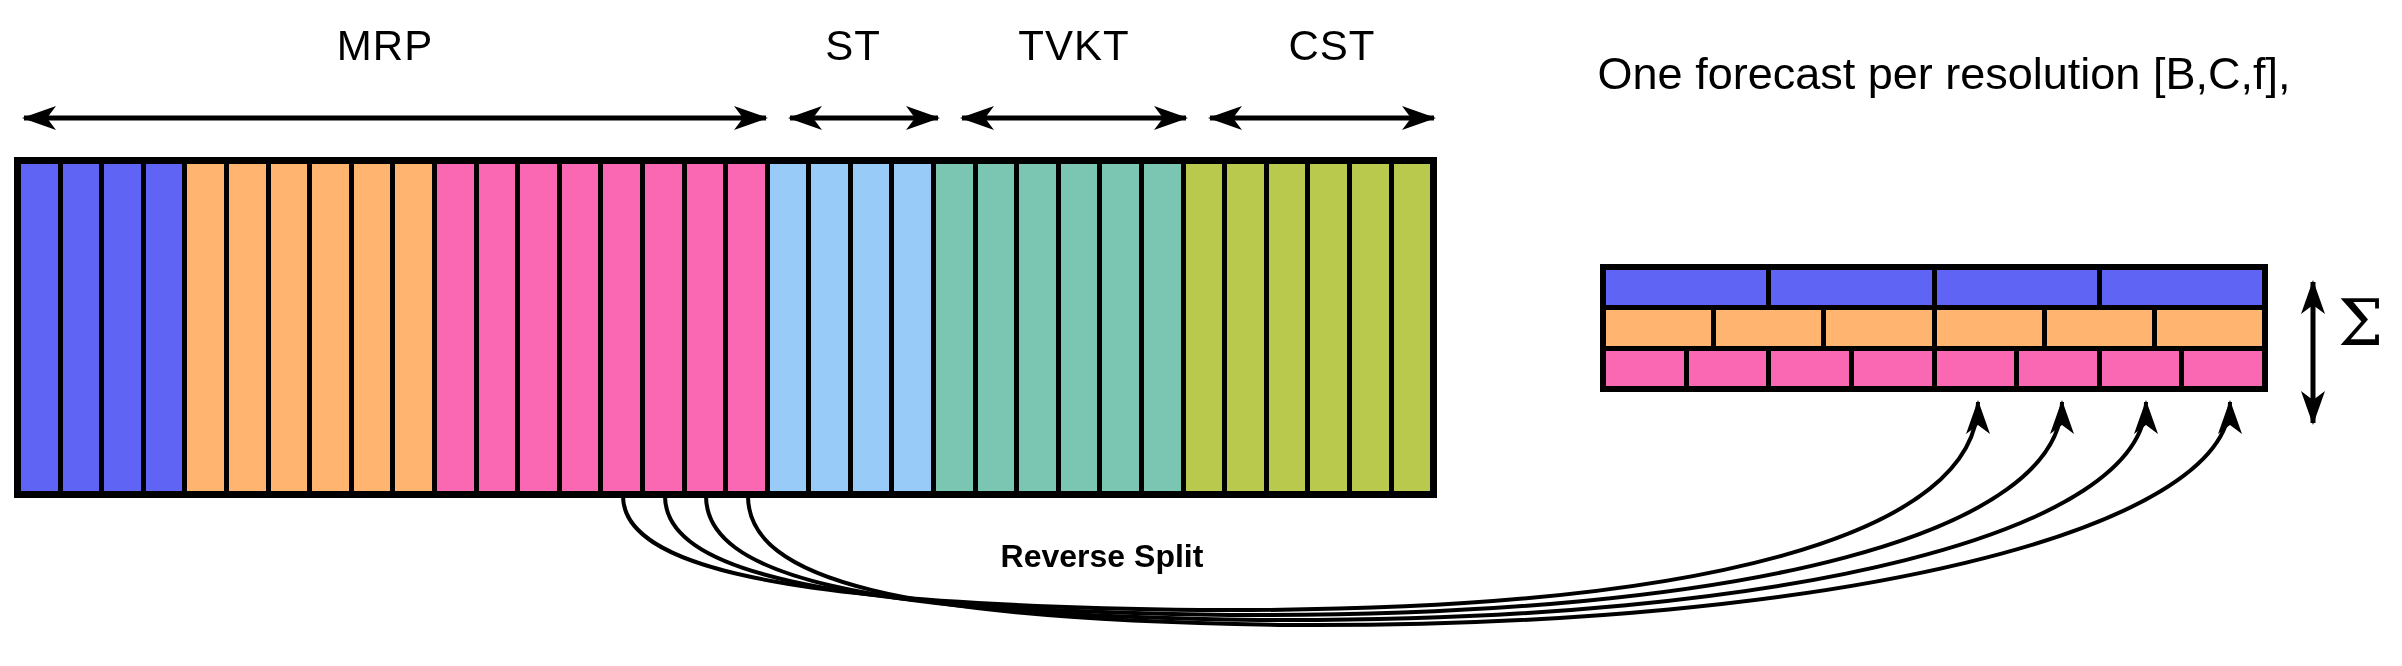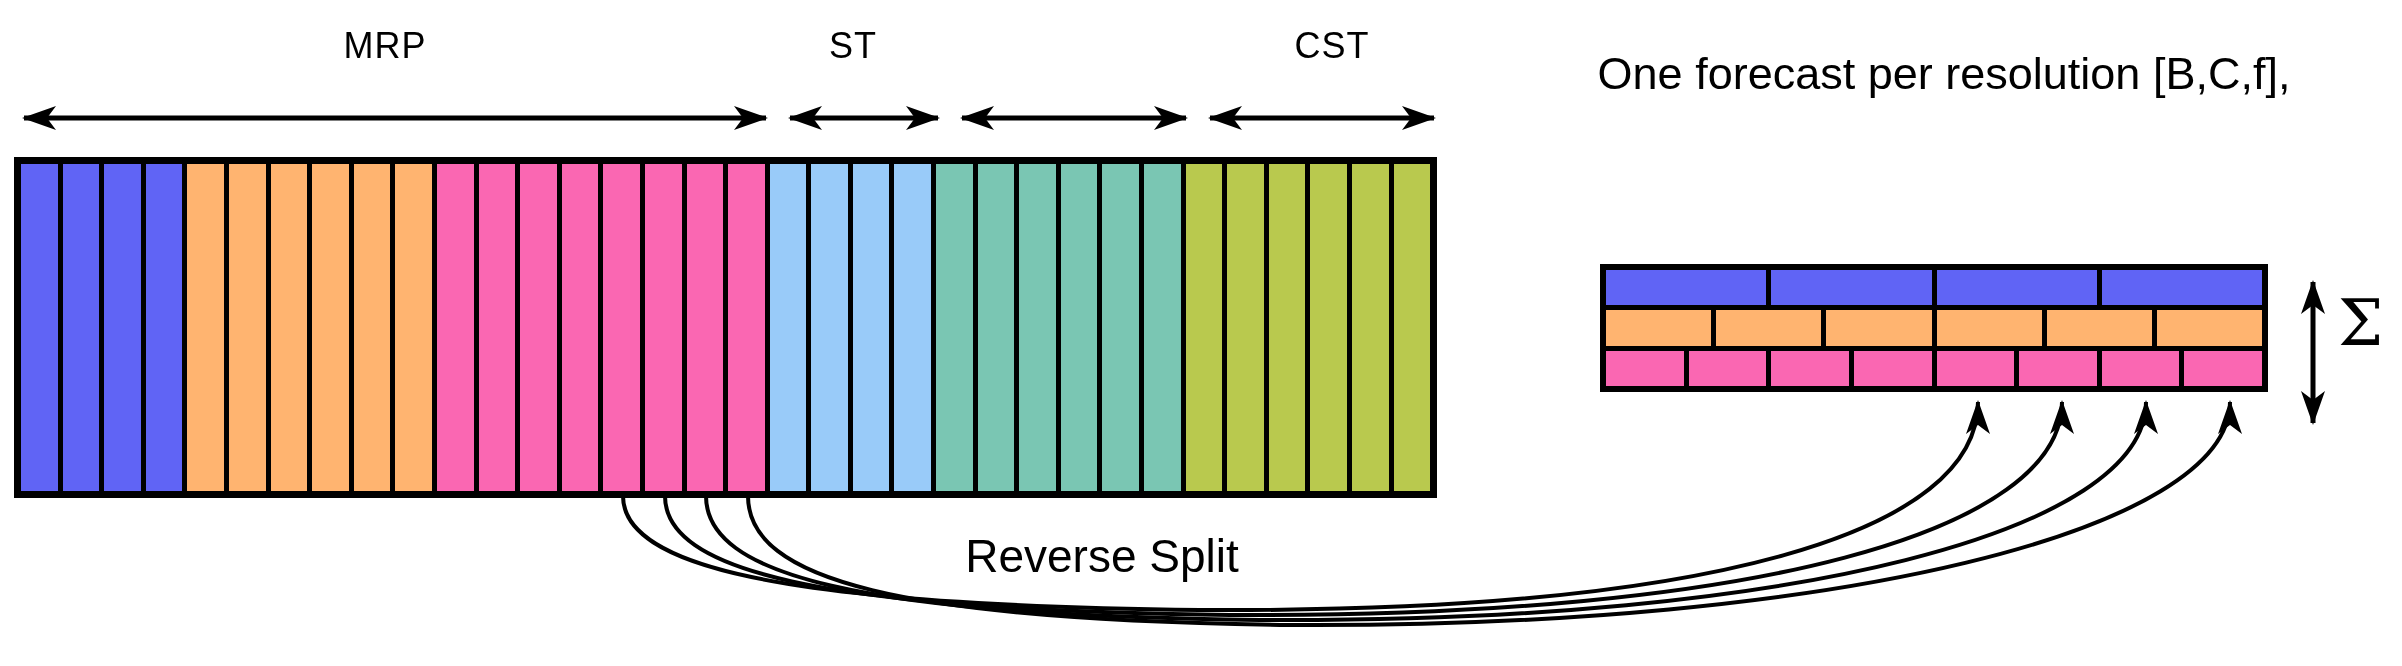--- a/index.html
+++ b/index.html
@@ -9,21 +9,21 @@
     background:#ffffff;
     font-family:"Liberation Sans",sans-serif;
     color:#000;
     overflow:hidden;
   }
   svg.arrows{position:absolute;left:0;top:0;}
 
   .section-label{
     position:absolute;top:16px;
     transform:translateX(-50%);
-    font-size:36px;line-height:60px;
+    font-size:42px;line-height:60px;
     letter-spacing:1px;
     white-space:nowrap;
   }
 
   .main-bar{
     position:absolute;left:14px;top:157px;
     width:1423px;height:341px;
     background:#000;
     display:flex;gap:5px;padding:7px;
     box-sizing:border-box;
@@ -61,22 +61,23 @@
 
   .sigma{
     position:absolute;left:2338px;top:288px;
     font-family:"DejaVu Serif",serif;
     font-size:64px;line-height:70px;
   }
 
   .reverse-split{
     position:absolute;left:1102px;top:530px;
     transform:translateX(-50%);
-    font-size:46px;line-height:53px;
+    font-size:32px;line-height:53px;
     white-space:nowrap;
+    font-weight:bold;
   }
 </style>
 </head>
 <body>
 
 <div class="canvas">
 
   <svg class="arrows" width="2402" height="666" viewBox="0 0 2402 666">
     <defs>
       <marker id="ah" viewBox="0 0 34 24" refX="32" refY="12" markerWidth="34" markerHeight="24" markerUnits="userSpaceOnUse" orient="auto-start-reverse">
@@ -95,20 +96,21 @@
     <g stroke="#000" stroke-width="4" fill="none">
       <path d="M623,496 C623,565 773,605 1200,610 C1720,613 1978,530 1978,402" marker-end="url(#ah)"></path>
       <path d="M665,496 C665,570 815,610 1230,615 C1760,618 2062,530 2062,402" marker-end="url(#ah)"></path>
       <path d="M706,496 C706,575 856,615 1260,620 C1800,623 2146,530 2146,402" marker-end="url(#ah)"></path>
       <path d="M748,496 C748,580 898,620 1290,625 C1840,628 2230,530 2230,402" marker-end="url(#ah)"></path>
     </g>
   </svg>
 
   <div class="section-label" style="left:385px">MRP</div>
   <div class="section-label" style="left:853px">ST</div>
+  <div class="section-label" style="left:1074px">TVKT</div>
   <div class="section-label" style="left:1332px">CST</div>
 
   <div class="main-bar">
       <div class="cell" style="background: rgb(96, 100, 245);"></div>
       <div class="cell" style="background: rgb(96, 100, 245);"></div>
       <div class="cell" style="background: rgb(96, 100, 245);"></div>
       <div class="cell" style="background: rgb(96, 100, 245);"></div>
       <div class="cell" style="background: rgb(255, 180, 112);"></div>
       <div class="cell" style="background: rgb(255, 180, 112);"></div>
       <div class="cell" style="background: rgb(255, 180, 112);"></div>

